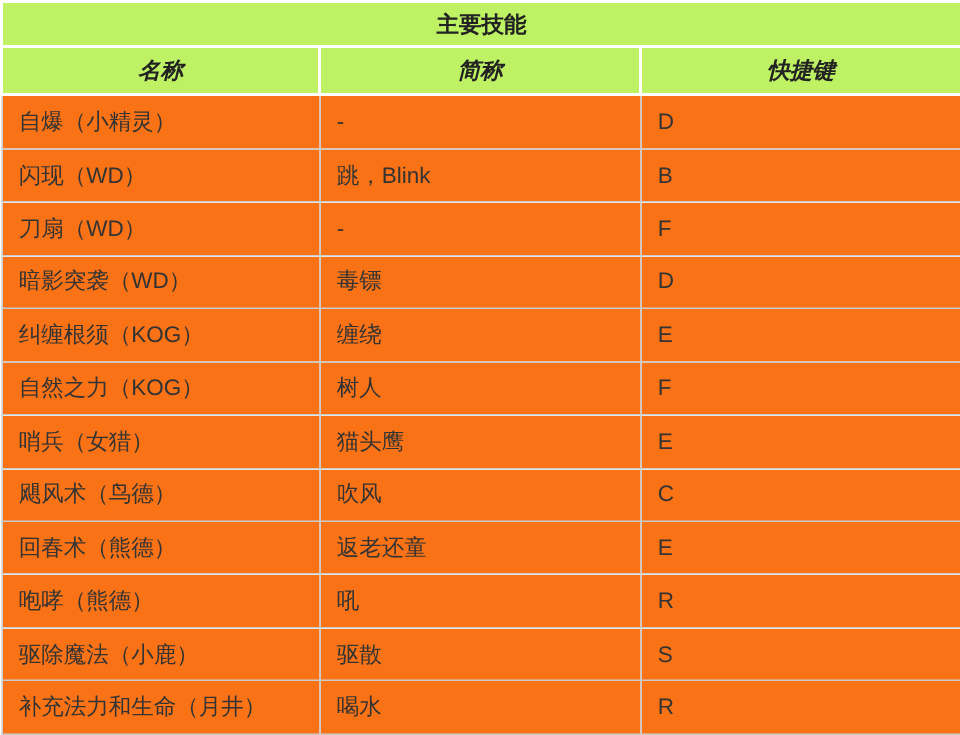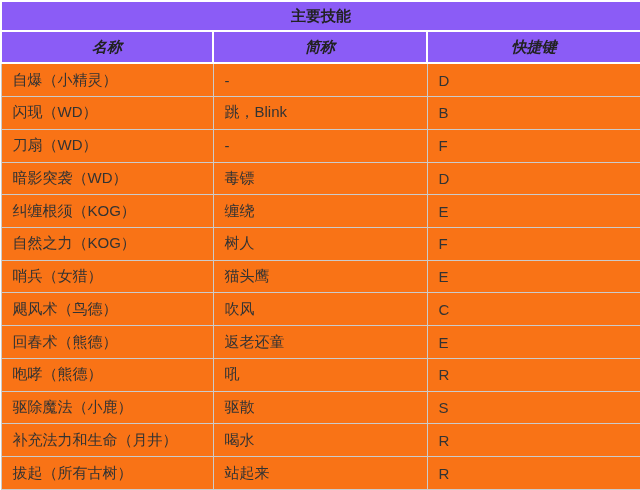--- a/index.html
+++ b/index.html
@@ -15,21 +15,21 @@
     width: 640px;
     height: 490px;
     table-layout: fixed;
     border-collapse: collapse;
     border: 1px solid #cfcfcf;
   }
   col.c1 { width: 212px; }
   col.c2 { width: 214px; }
   col.c3 { width: 214px; }
   th {
-    background: #8b5cf6;
+    background: #bef264;
     border: 2px solid #ffffff;
     font-size: 15px;
     font-weight: bold;
     color: #222222;
     text-align: center;
     padding: 0;
   }
   tr.title-row th { height: 28px; }
   tr.cols-row th  { height: 30px; font-style: italic; }
   td {
@@ -118,19 +118,14 @@
       <tr>
         <td>驱除魔法（小鹿）</td>
         <td>驱散</td>
         <td>S</td>
       </tr>
       <tr>
         <td>补充法力和生命（月井）</td>
         <td>喝水</td>
         <td>R</td>
       </tr>
-      <tr>
-        <td>拔起（所有古树）</td>
-        <td>站起来</td>
-        <td>R</td>
-      </tr>
     </tbody>
 </table>
 
 </body></html>

